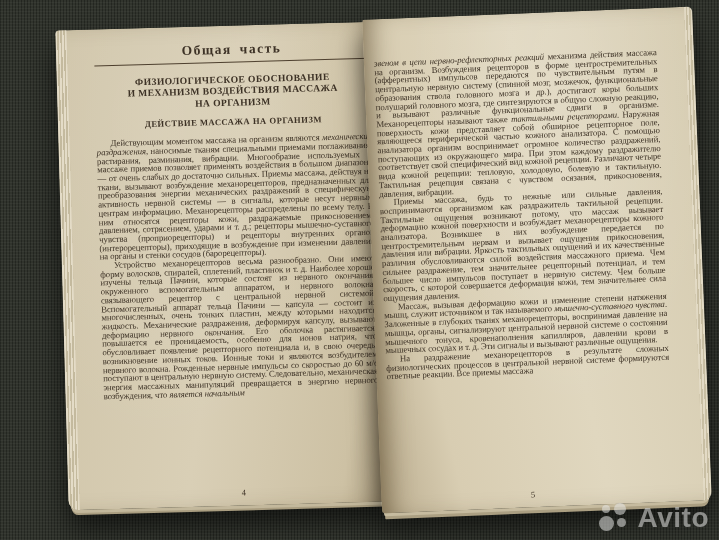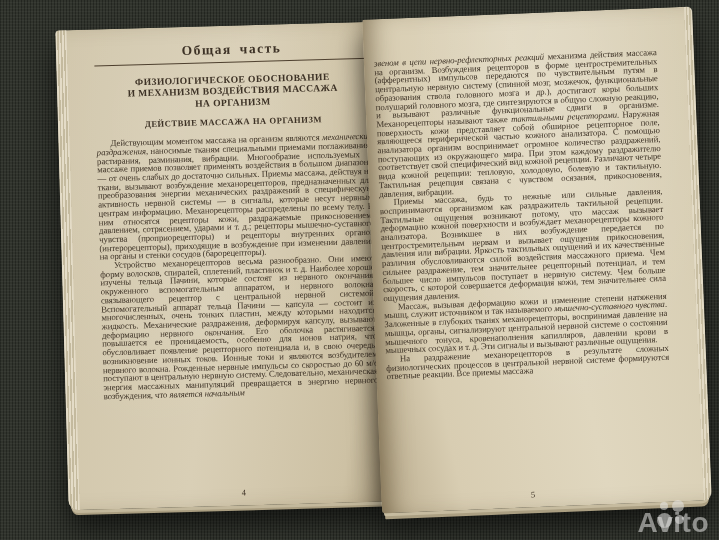--- a/index.html
+++ b/index.html
@@ -78,21 +78,21 @@
     position: absolute; bottom: 8px; font-size: 8.5px; text-align: center;
   }
   .page-number.pn-left  { left: 38px; right: 7px; }
   .page-number.pn-right { left: 10px; right: 37px; }
 
   .watermark {
     position: absolute; right: 10px; bottom: 4px; height: 36px;
     display: flex; align-items: center; gap: 7px;
     color: rgba(230,230,228,0.55);
     font-family: "Liberation Sans", "DejaVu Sans", sans-serif;
-    font-weight: bold; font-size: 28px; letter-spacing: 0.5px; flex-direction: column;
+    font-weight: bold; font-size: 28px; letter-spacing: 0.5px;
   }
   .avito-dots { position: relative; width: 32px; height: 30px; }
   .avito-dots i {
     position: absolute; display: block; border-radius: 50%;
     background: rgba(230,230,228,0.55);
   }
   .avito-dots .d1 { width: 8px;  height: 8px;  left: 3px;  top: 2px; }
   .avito-dots .d2 { width: 12px; height: 12px; left: 15px; top: 0; }
   .avito-dots .d3 { width: 15px; height: 15px; left: 0;  top: 13px; }
   .avito-dots .d4 { width: 9px;  height: 9px;  left: 18px; top: 15px; }

